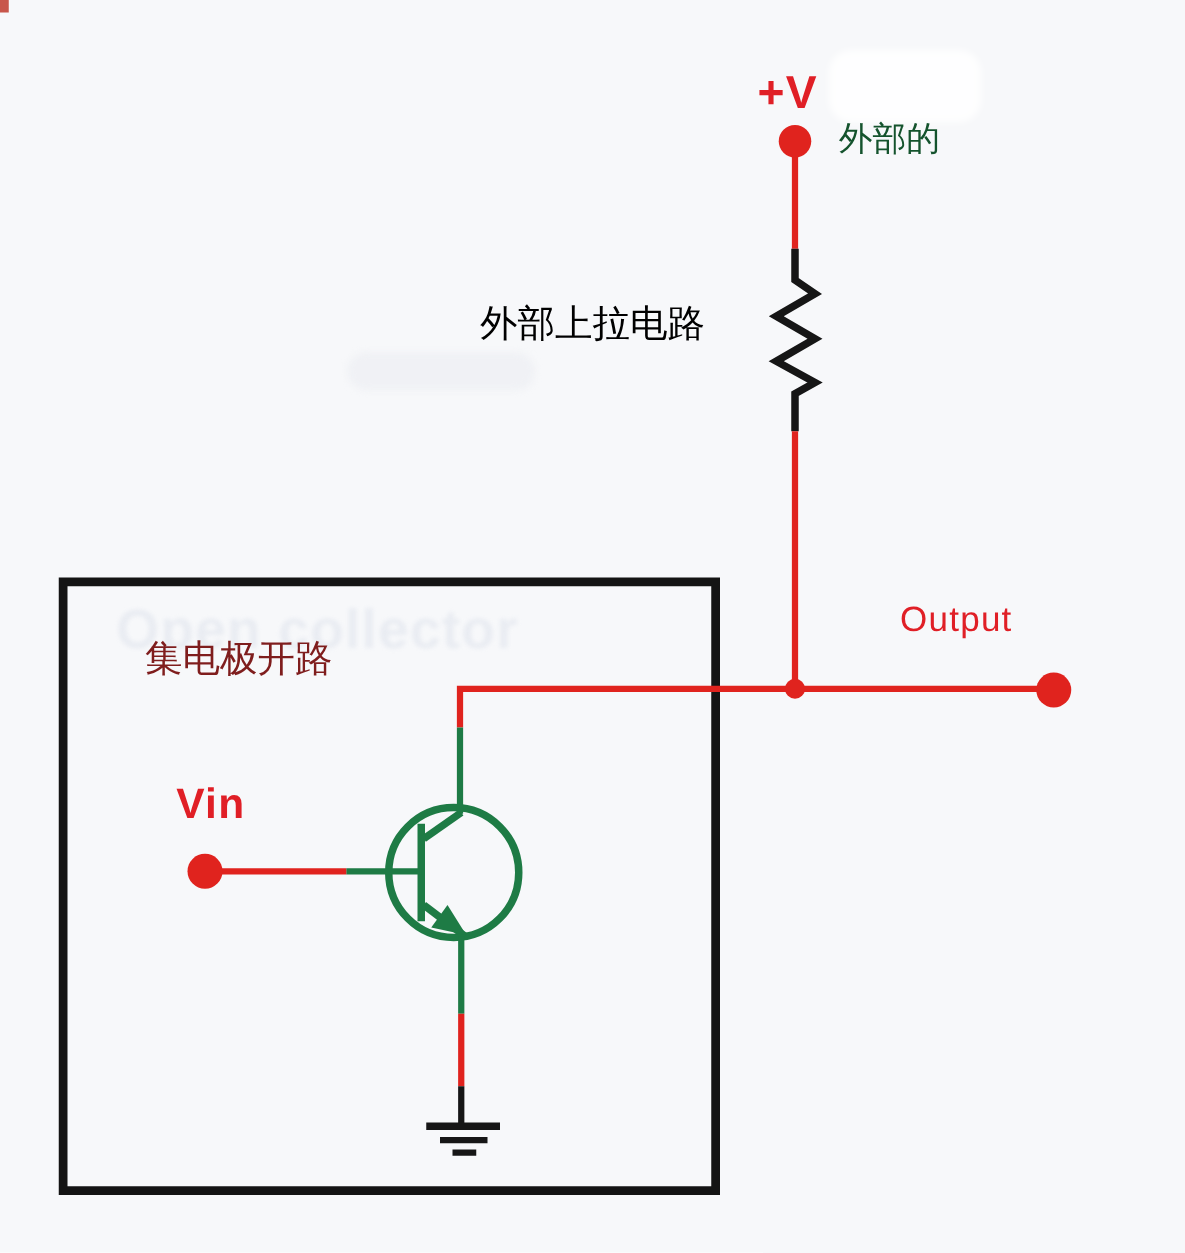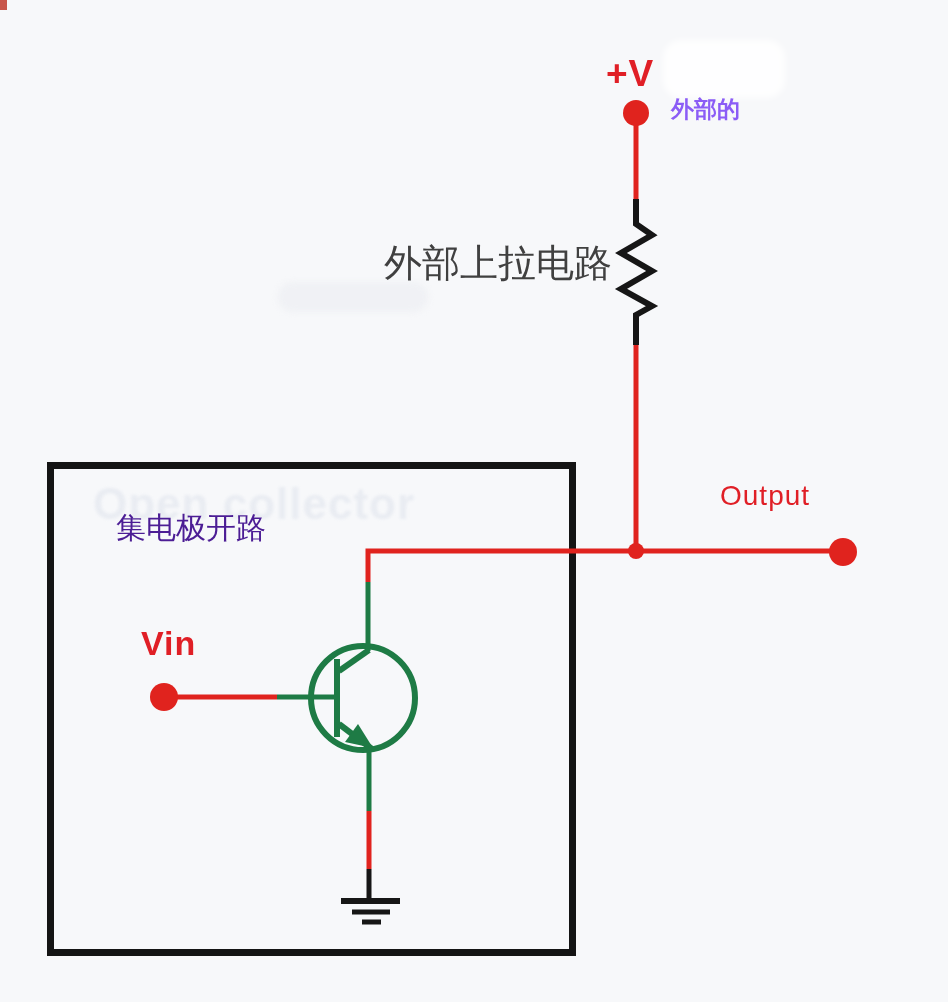--- a/index.html
+++ b/index.html
@@ -30,43 +30,42 @@
     left: 606px;
     top: 54px;
     font-size: 37px;
     font-weight: bold;
     color: #e01f26;
     letter-spacing: 1px;
   }
   .lbl-supply-note {
     left: 671px;
     top: 97px;
-    font-size: 23px;
-    color: #8b5cf6;
-    font-weight: bold;
+    font-size: 27px;
+    color: #14532d;
   }
   .lbl-pullup {
     left: 384px;
     top: 243px;
-    font-size: 38px;
-    color: #404040;
+    font-size: 30px;
+    color: #000000;
   }
   .lbl-output {
     left: 720px;
     top: 481px;
     font-size: 28px;
     font-weight: normal;
     color: #e01f26;
     letter-spacing: 1px;
   }
   .lbl-box {
     left: 116px;
     top: 511px;
     font-size: 30px;
-    color: #4c1d95;
+    color: #7f1d1d;
   }
   .lbl-vin {
     left: 141px;
     top: 625px;
     font-size: 34px;
     font-weight: bold;
     color: #e01f26;
     letter-spacing: 1px;
     text-align: right;
   }

